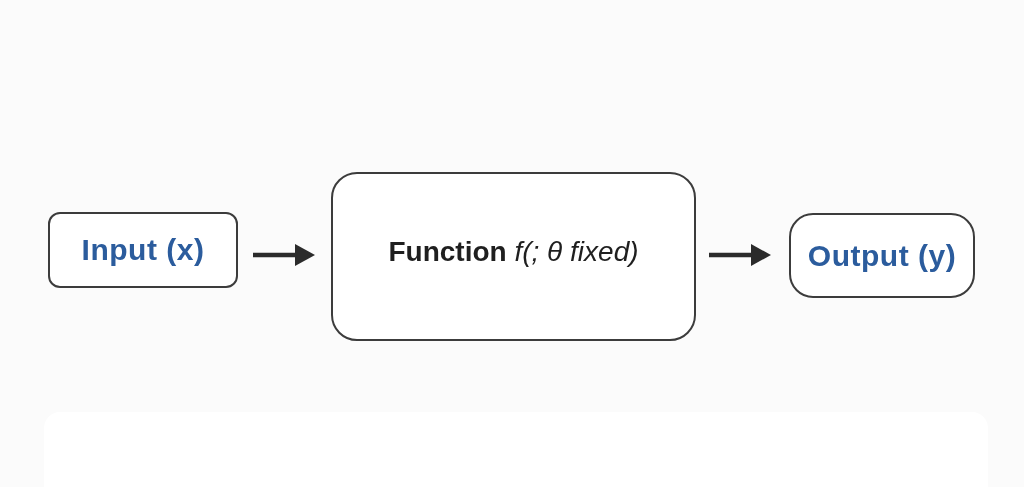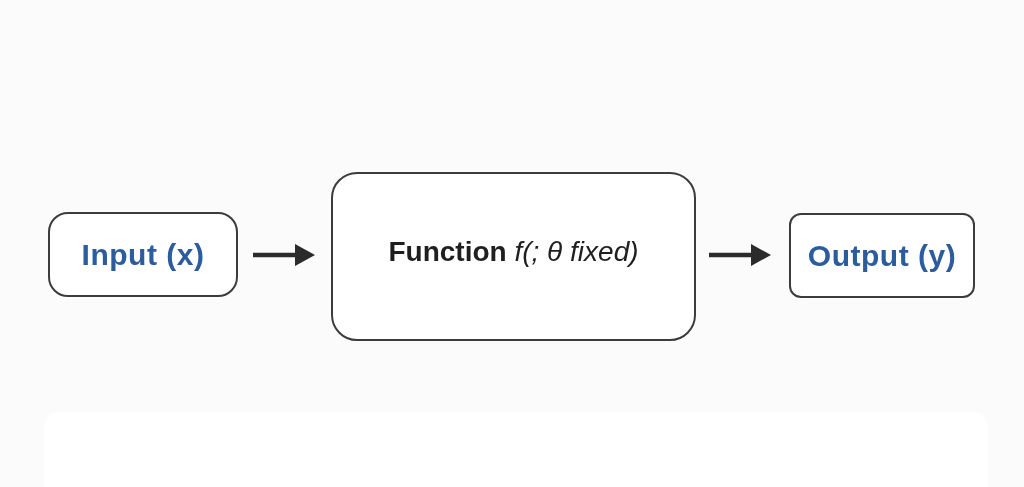--- a/index.html
+++ b/index.html
@@ -29,29 +29,29 @@
     background: var(--node-bg, #ffffff);
     border: 2.5px solid var(--border, #3c3c3c);
     display: flex;
     align-items: center;
     justify-content: center;
   }
   .node-input {
     left: 48px;
     top: 212px;
     width: 190px;
-    height: 85px;
-    border-radius: 20px;
+    height: 76px;
+    border-radius: 12px;
   }
   .node-output {
     left: 789px;
     top: 213px;
     width: 186px;
     height: 85px;
-    border-radius: 12px;
+    border-radius: 24px;
   }
   .node-function {
     left: 331px;
     top: 172px;
     width: 365px;
     height: 169px;
     border-radius: 26px;
     flex-direction: column;
     align-items: flex-end;
     justify-content: center;

